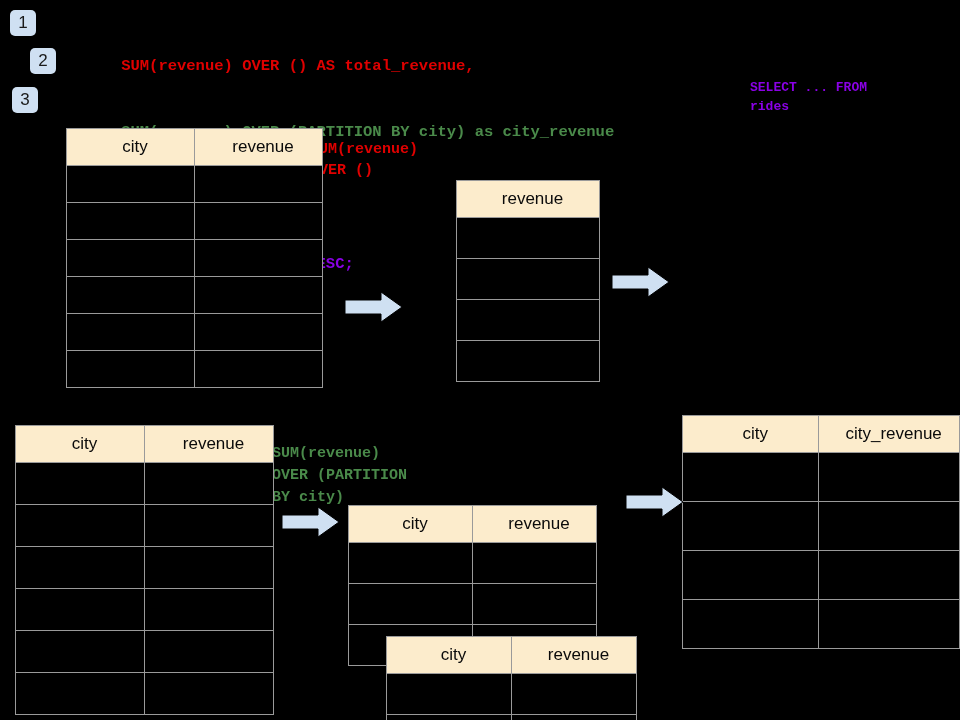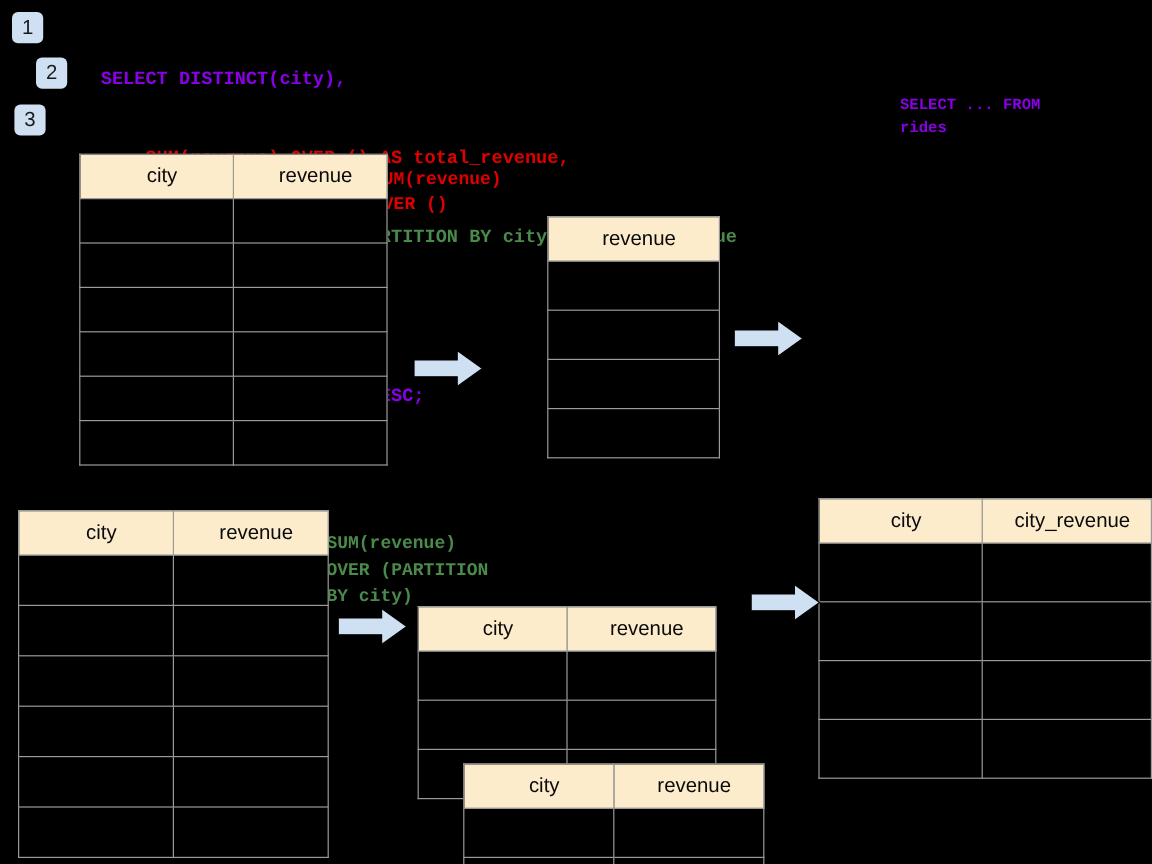--- a/index.html
+++ b/index.html
@@ -126,21 +126,20 @@
   #arrow-4 { left: 626px; top: 485px; }
 </style>
 </head>
 <body>
 
 <div class="badge" id="badge-1">1</div>
 <div class="badge" id="badge-2">2</div>
 <div class="badge" id="badge-3">3</div>
 
 <div class="sql-code">
-  <div class="sql-line c-purple">SELECT DISTINCT(city),</div>
   <div class="sql-line c-red">    SUM(revenue) OVER () AS total_revenue,</div>
   <div class="sql-line c-green">    SUM(revenue) OVER (PARTITION BY city) as city_revenue</div>
   <div class="sql-line c-purple">  FROM rides</div>
   <div class="sql-line c-purple">  ORDER by city_revenue DESC;</div>
 </div>
 
 <div class="annot c-purple" id="annot-select-from">SELECT ... FROM
 rides</div>
 <div class="annot c-red" id="annot-sum-over">SUM(revenue)
 OVER ()</div>

